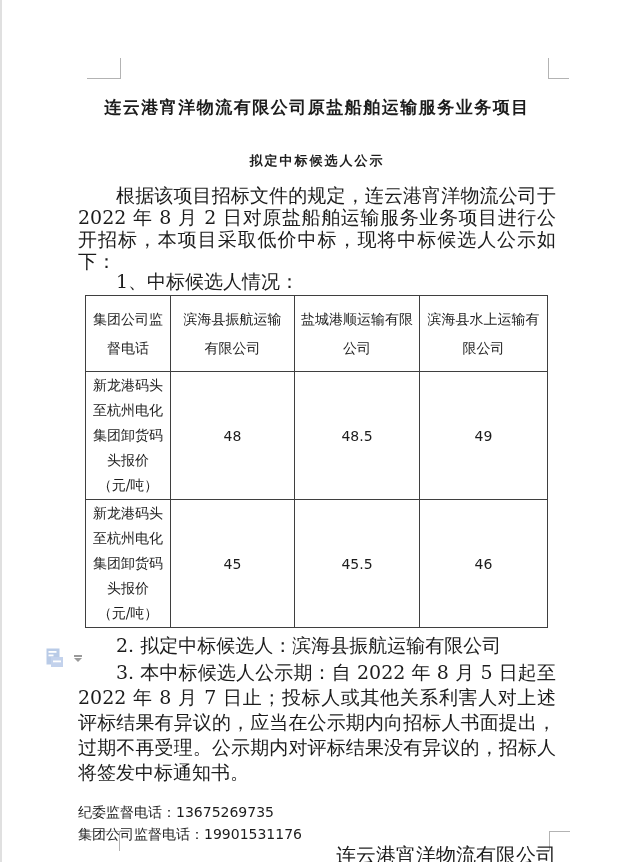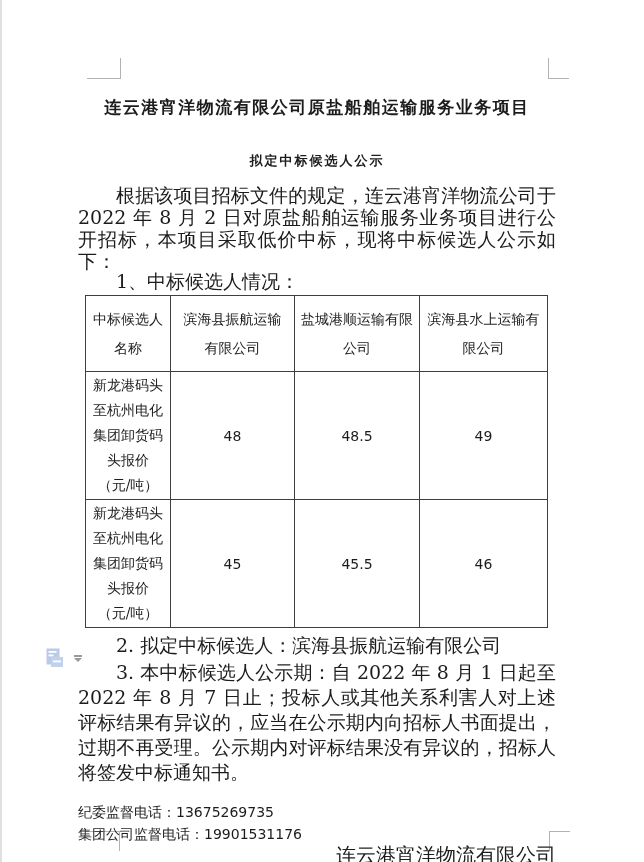--- a/index.html
+++ b/index.html
@@ -106,42 +106,42 @@
 
     <table class="bids">
       <colgroup>
         <col style="width:85px">
           <col style="width:124px">
           <col style="width:125px">
           <col style="width:128px">
       </colgroup>
       <tbody>
         <tr class="names">
-          <td class="rowlabel">中标候选人名称</td>
+          <td class="rowlabel">集团公司监督电话</td>
           <td>滨海县振航运输有限公司</td>
           <td>盐城港顺运输有限公司</td>
           <td>滨海县水上运输有限公司</td>
         </tr>
         <tr class="price1">
           <td class="rowlabel">新龙港码头至杭州电化集团卸货码头报价（元/吨）</td>
           <td class="num">48</td>
           <td class="num">48.5</td>
           <td class="num">49</td>
         </tr>
         <tr class="price2">
           <td class="rowlabel">新龙港码头至杭州电化集团卸货码头报价（元/吨）</td>
           <td class="num">45</td>
           <td class="num">45.5</td>
           <td class="num">46</td>
         </tr>
       </tbody>
     </table>
 
     <p class="para item2">2. 拟定中标候选人：滨海县振航运输有限公司</p>
-    <p class="para item3">3. 本中标候选人公示期：自 2022 年 8 月 1 日起至 2022 年 8 月 7 日止；投标人或其他关系利害人对上述评标结果有异议的，应当在公示期内向招标人书面提出，过期不再受理。公示期内对评标结果没有异议的，招标人将签发中标通知书。</p>
+    <p class="para item3">3. 本中标候选人公示期：自 2022 年 8 月 5 日起至 2022 年 8 月 7 日止；投标人或其他关系利害人对上述评标结果有异议的，应当在公示期内向招标人书面提出，过期不再受理。公示期内对评标结果没有异议的，招标人将签发中标通知书。</p>
 
     <div class="phones">
       <p class="phone"><span>纪委监督电话：</span><span class="num">13675269735</span></p>
       <p class="phone"><span>集团公司监督电话：</span><span class="num">19901531176</span></p>
     </div>
 
     <p class="sig">连云港宵洋物流有限公司</p>
     <p class="sig sig-date">2022 年 8 月 5 日</p>
 
   </div>

